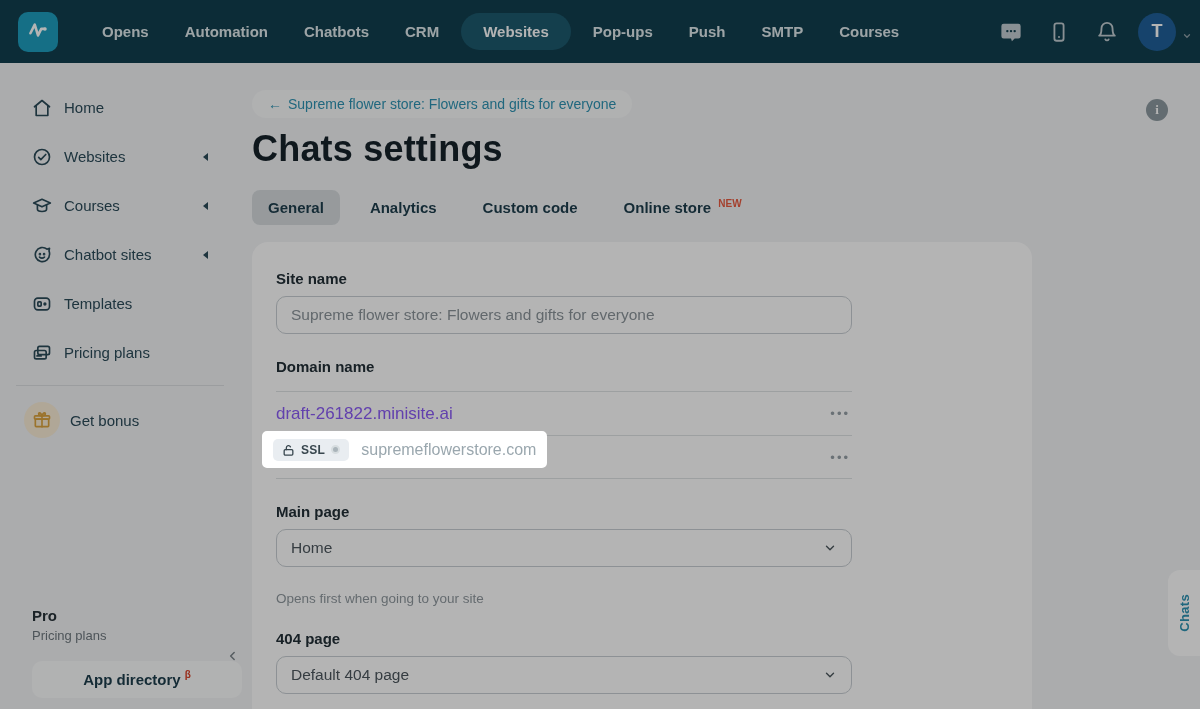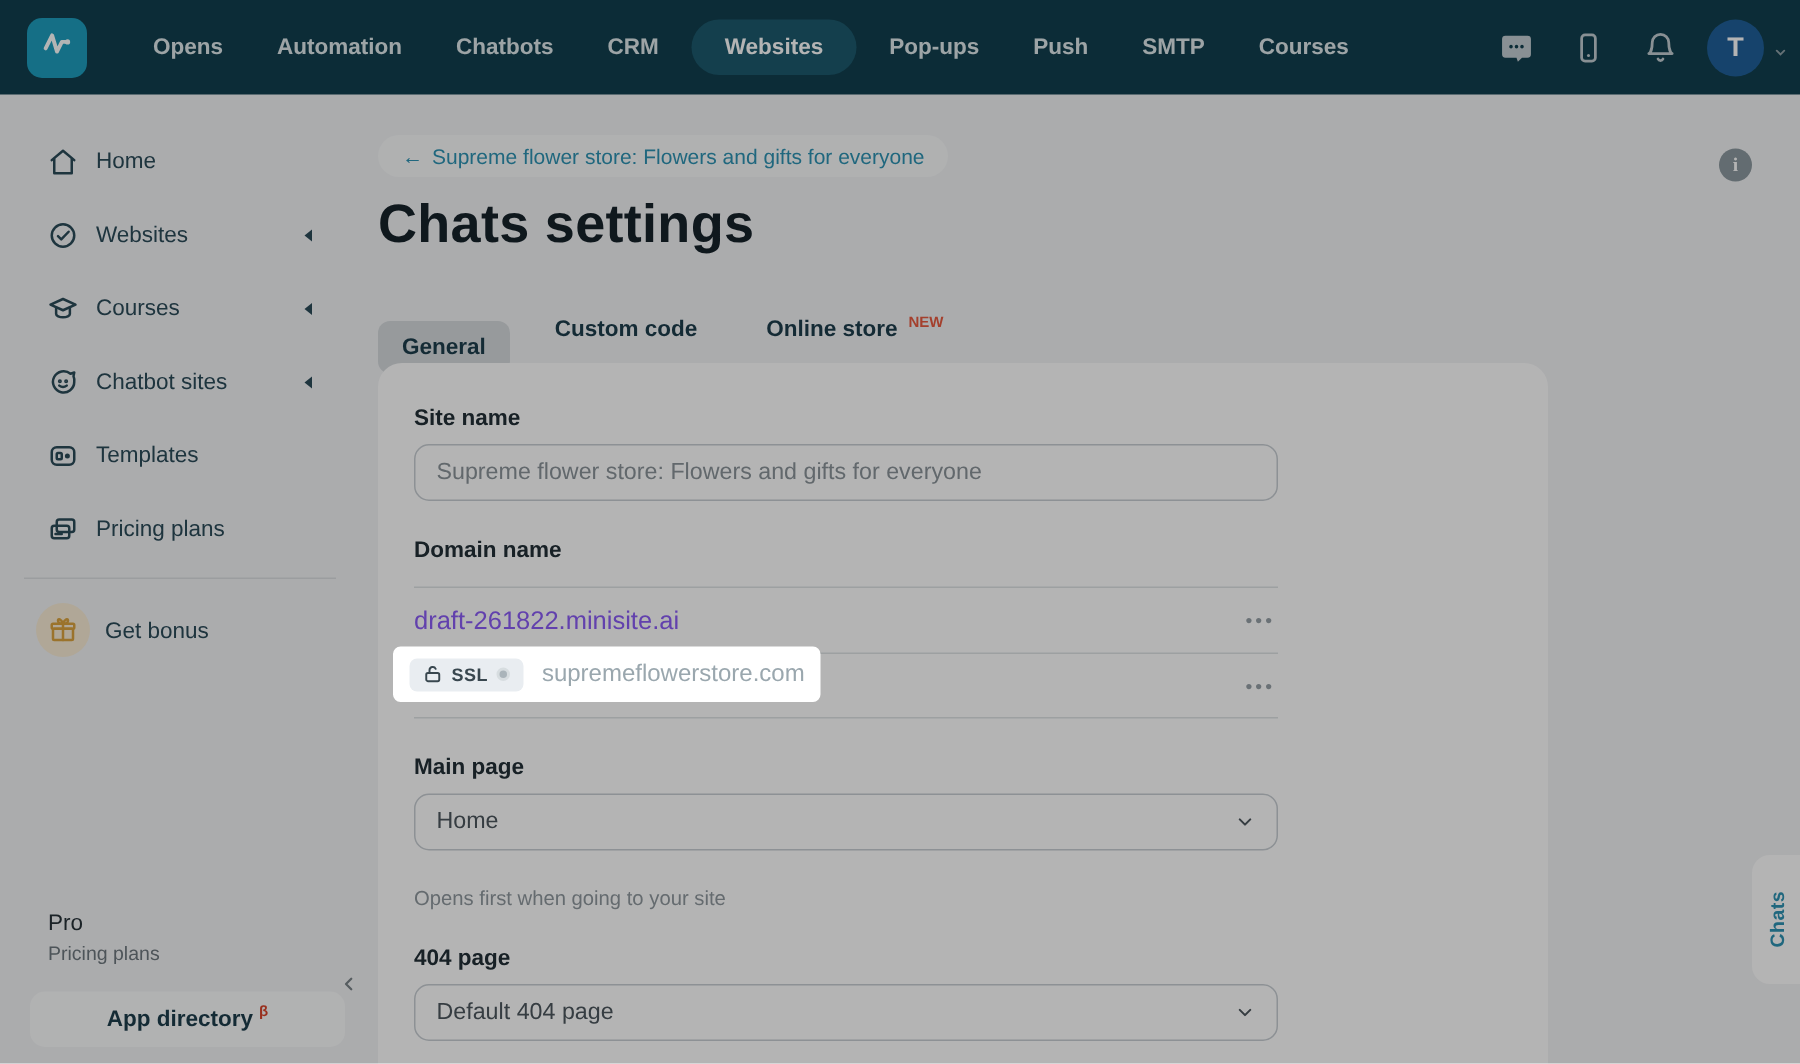--- a/index.html
+++ b/index.html
@@ -54,28 +54,28 @@
   }
   .side-divider { height:1px; background:#dcdfe1; margin:8px 28px 8px 16px; }
   .bonus-item { height:52px; }
   .bonus-icon-wrap {
     width:36px; height:36px; border-radius:50%; background:#f9edd6;
     display:flex; align-items:center; justify-content:center; margin-right:10px; margin-left:-8px;
   }
   .bonus-icon-wrap .s-icon { margin:0; color:#dca43f; }
 
   .plan-block { position:absolute; left:32px; bottom:66px; }
-  .plan-name { font-size:15px; font-weight:400; color:#273238; }
+  .plan-name { font-size:15px; font-weight:700; color:#273238; }
   .plan-sub { font-size:13px; color:#6e787e; margin-top:4px; cursor:pointer; }
   .collapse-chevron {
     position:absolute; right:12px; bottom:46px; width:14px; height:14px;
     color:#7b8489; cursor:pointer;
   }
   .app-dir-btn {
-    position:absolute; left:20px; bottom:11px; width:210px; height:37px;
+    position:absolute; left:32px; bottom:11px; width:210px; height:37px;
     background:#fbfcfc; border:none; border-radius:10px; cursor:pointer;
     display:flex; align-items:center; justify-content:center;
     font-family:inherit; font-size:15px; font-weight:700; color:#1d3d4c;
   }
   .beta-sup { color:#d9442b; font-size:10px; font-weight:700; vertical-align:super; margin-left:4px; position:relative; top:-5px; }
 
   
   .main { position:absolute; top:63px; left:252px; right:0; bottom:0; }
   .breadcrumb {
     position:absolute; left:0; top:27px; height:28px; border-radius:14px;
@@ -90,21 +90,21 @@
   }
   .page-title {
     position:absolute; left:0; top:65px; font-size:36px; font-weight:800;
     color:#16222a; letter-spacing:0.2px;
   }
   .tabs { position:absolute; left:0; top:127px; display:flex; align-items:center; gap:14px; }
   .tab {
     font-size:15px; font-weight:700; color:#1d3d4c; padding:9px 16px;
     border-radius:8px; cursor:pointer; white-space:nowrap;
   }
-  .tab.active { background:#d6dbde;margin-top:24px; }
+  .tab.active { background:#d6dbde; }
   .new-sup { color:#e85b41; font-size:10px; font-weight:700; position:relative; top:-6px; margin-left:3px; }
 
   
   .card {
     position:absolute; left:0; top:179px; width:780px; height:550px;
     background:#ffffff; border-radius:16px; padding:28px 24px;
   }
   .field-label { font-size:15px; font-weight:700; color:#222f37; }
   .text-input {
     width:576px; height:38px; margin-top:9px; border:1px solid #c8ced3; border-radius:10px;
@@ -318,20 +318,21 @@
     <span>Supreme flower store: Flowers and gifts for everyone</span>
   </div>
   <div class="info-btn">
     <span>i</span>
   </div>
 
   <h1 class="page-title">Chats settings</h1>
 
   <div class="tabs">
     <div class="tab active">General</div>
+    <div class="tab">Analytics</div>
     <div class="tab">Custom code</div>
     <div class="tab">
       <span>Online store</span>
       <span class="new-sup">NEW</span>
     </div>
   </div>
 
   <section class="card">
     <div class="field-label">Site name</div>
     <input class="text-input" type="text" value="Supreme flower store: Flowers and gifts for everyone" style="">

